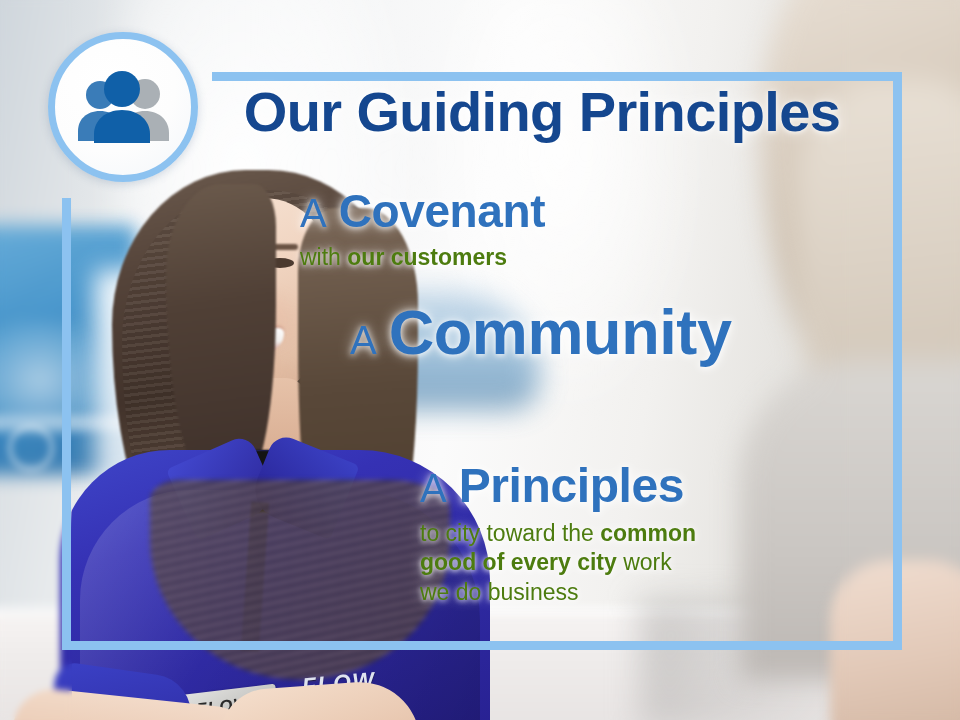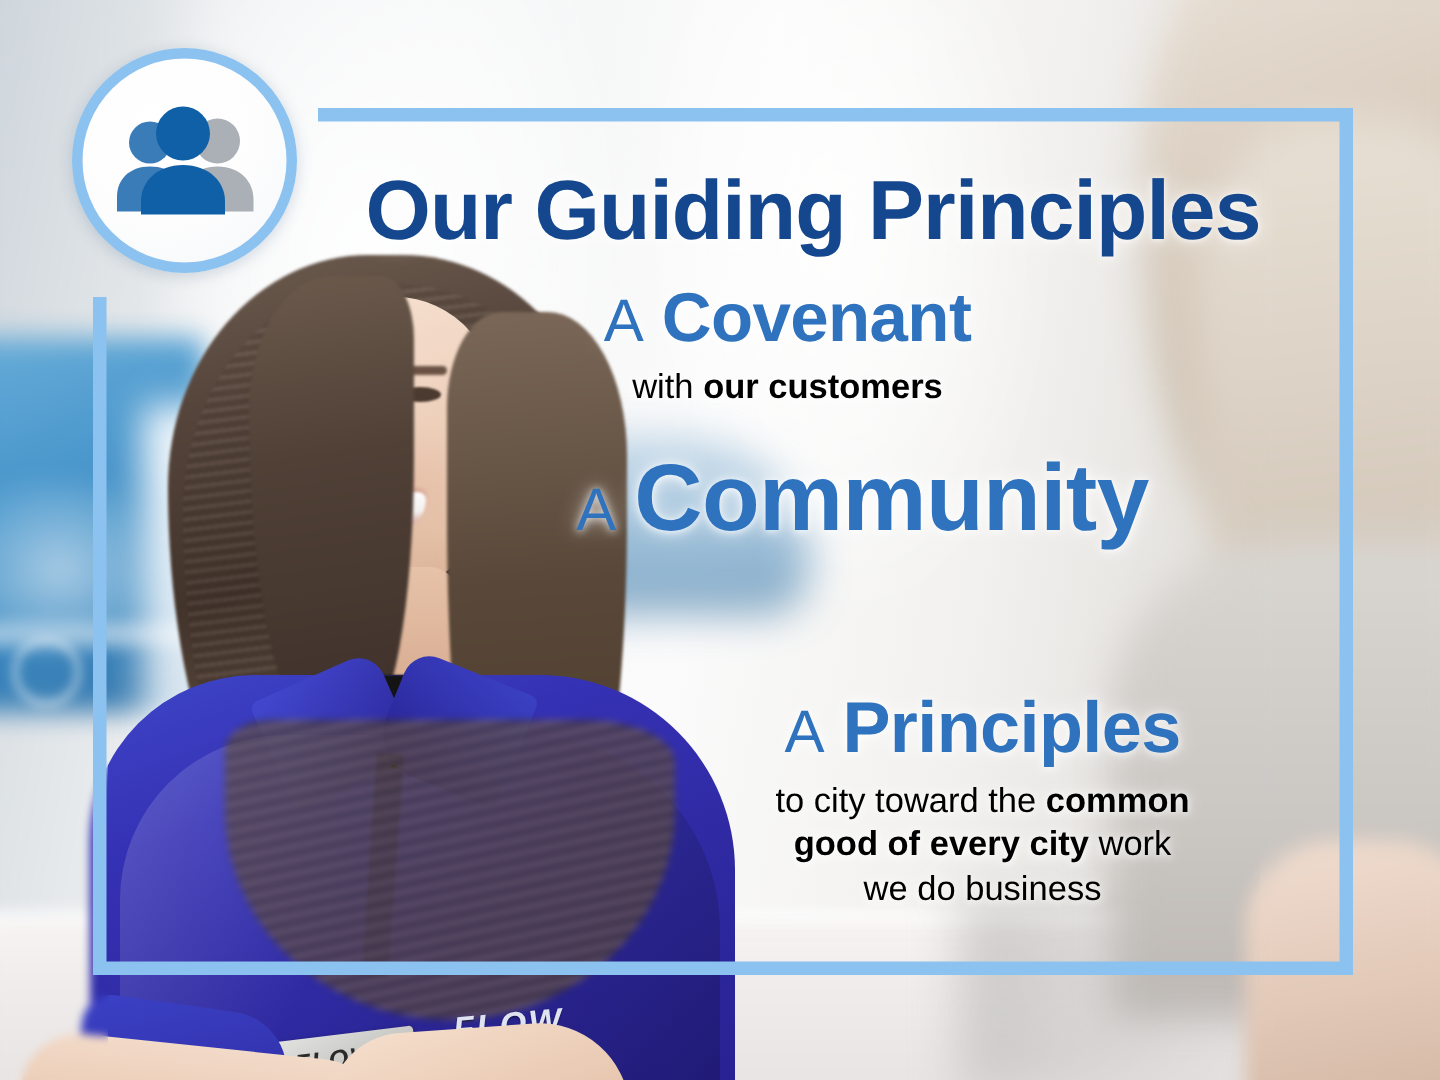--- a/index.html
+++ b/index.html
@@ -315,49 +315,49 @@
     border: 7px solid #8cc2f0;
     box-shadow: 0 2px 10px rgba(60,90,130,.22);
     display: flex; align-items: center; justify-content: center;
   }
   .icon-badge svg { display: block; }
 
   
   .content { position: absolute; left: 0; top: 0; width: 960px; height: 720px; }
 
   .headline {
-    position: absolute; left: 212px; top: 112px; width: 660px;
+    position: absolute; left: 212px; top: 84px; width: 660px;
     text-align: center;
     font-family: "Liberation Sans", sans-serif;
     font-weight: 700;
     font-size: 56px;
     line-height: 1;
     letter-spacing: -.6px;
     color: #15478f;
     text-shadow: 0 1px 5px rgba(255,255,255,.85), 0 0 16px rgba(255,255,255,.8);
   }
 
-  .principle { position: absolute; text-align: center; }
+  .principle { position: absolute; text-align: left; }
 
   .p-main {
     font-family: "Liberation Sans", sans-serif;
     line-height: 1.02;
     color: #2f72bd;
     white-space: nowrap;
     text-shadow: 0 1px 6px rgba(255,255,255,.9), 0 0 14px rgba(255,255,255,.75);
   }
   .p-article { font-weight: 400; font-size: 40px; letter-spacing: 0; }
   .p-word    { font-weight: 700; font-size: 46px; letter-spacing: -.4px; }
 
   .p-sub {
     font-family: "Liberation Sans", sans-serif;
     font-weight: 400;
     font-size: 23px;
     line-height: 1.28;
-    color: #000000;
+    color: #4d7c0f;
     margin-top: 8px;
     text-shadow: 0 1px 5px rgba(255,255,255,.92), 0 0 12px rgba(255,255,255,.8);
   }
   .p-sub b { font-weight: 700; }
 
   
   .p-covenant   { left: 300px; top: 188px;  width: 450px; }
   .p-community  { left: 350px; top: 300px;  width: 450px; }
   .p-commitment { left: 420px; top: 462px;  width: 470px; }
 

